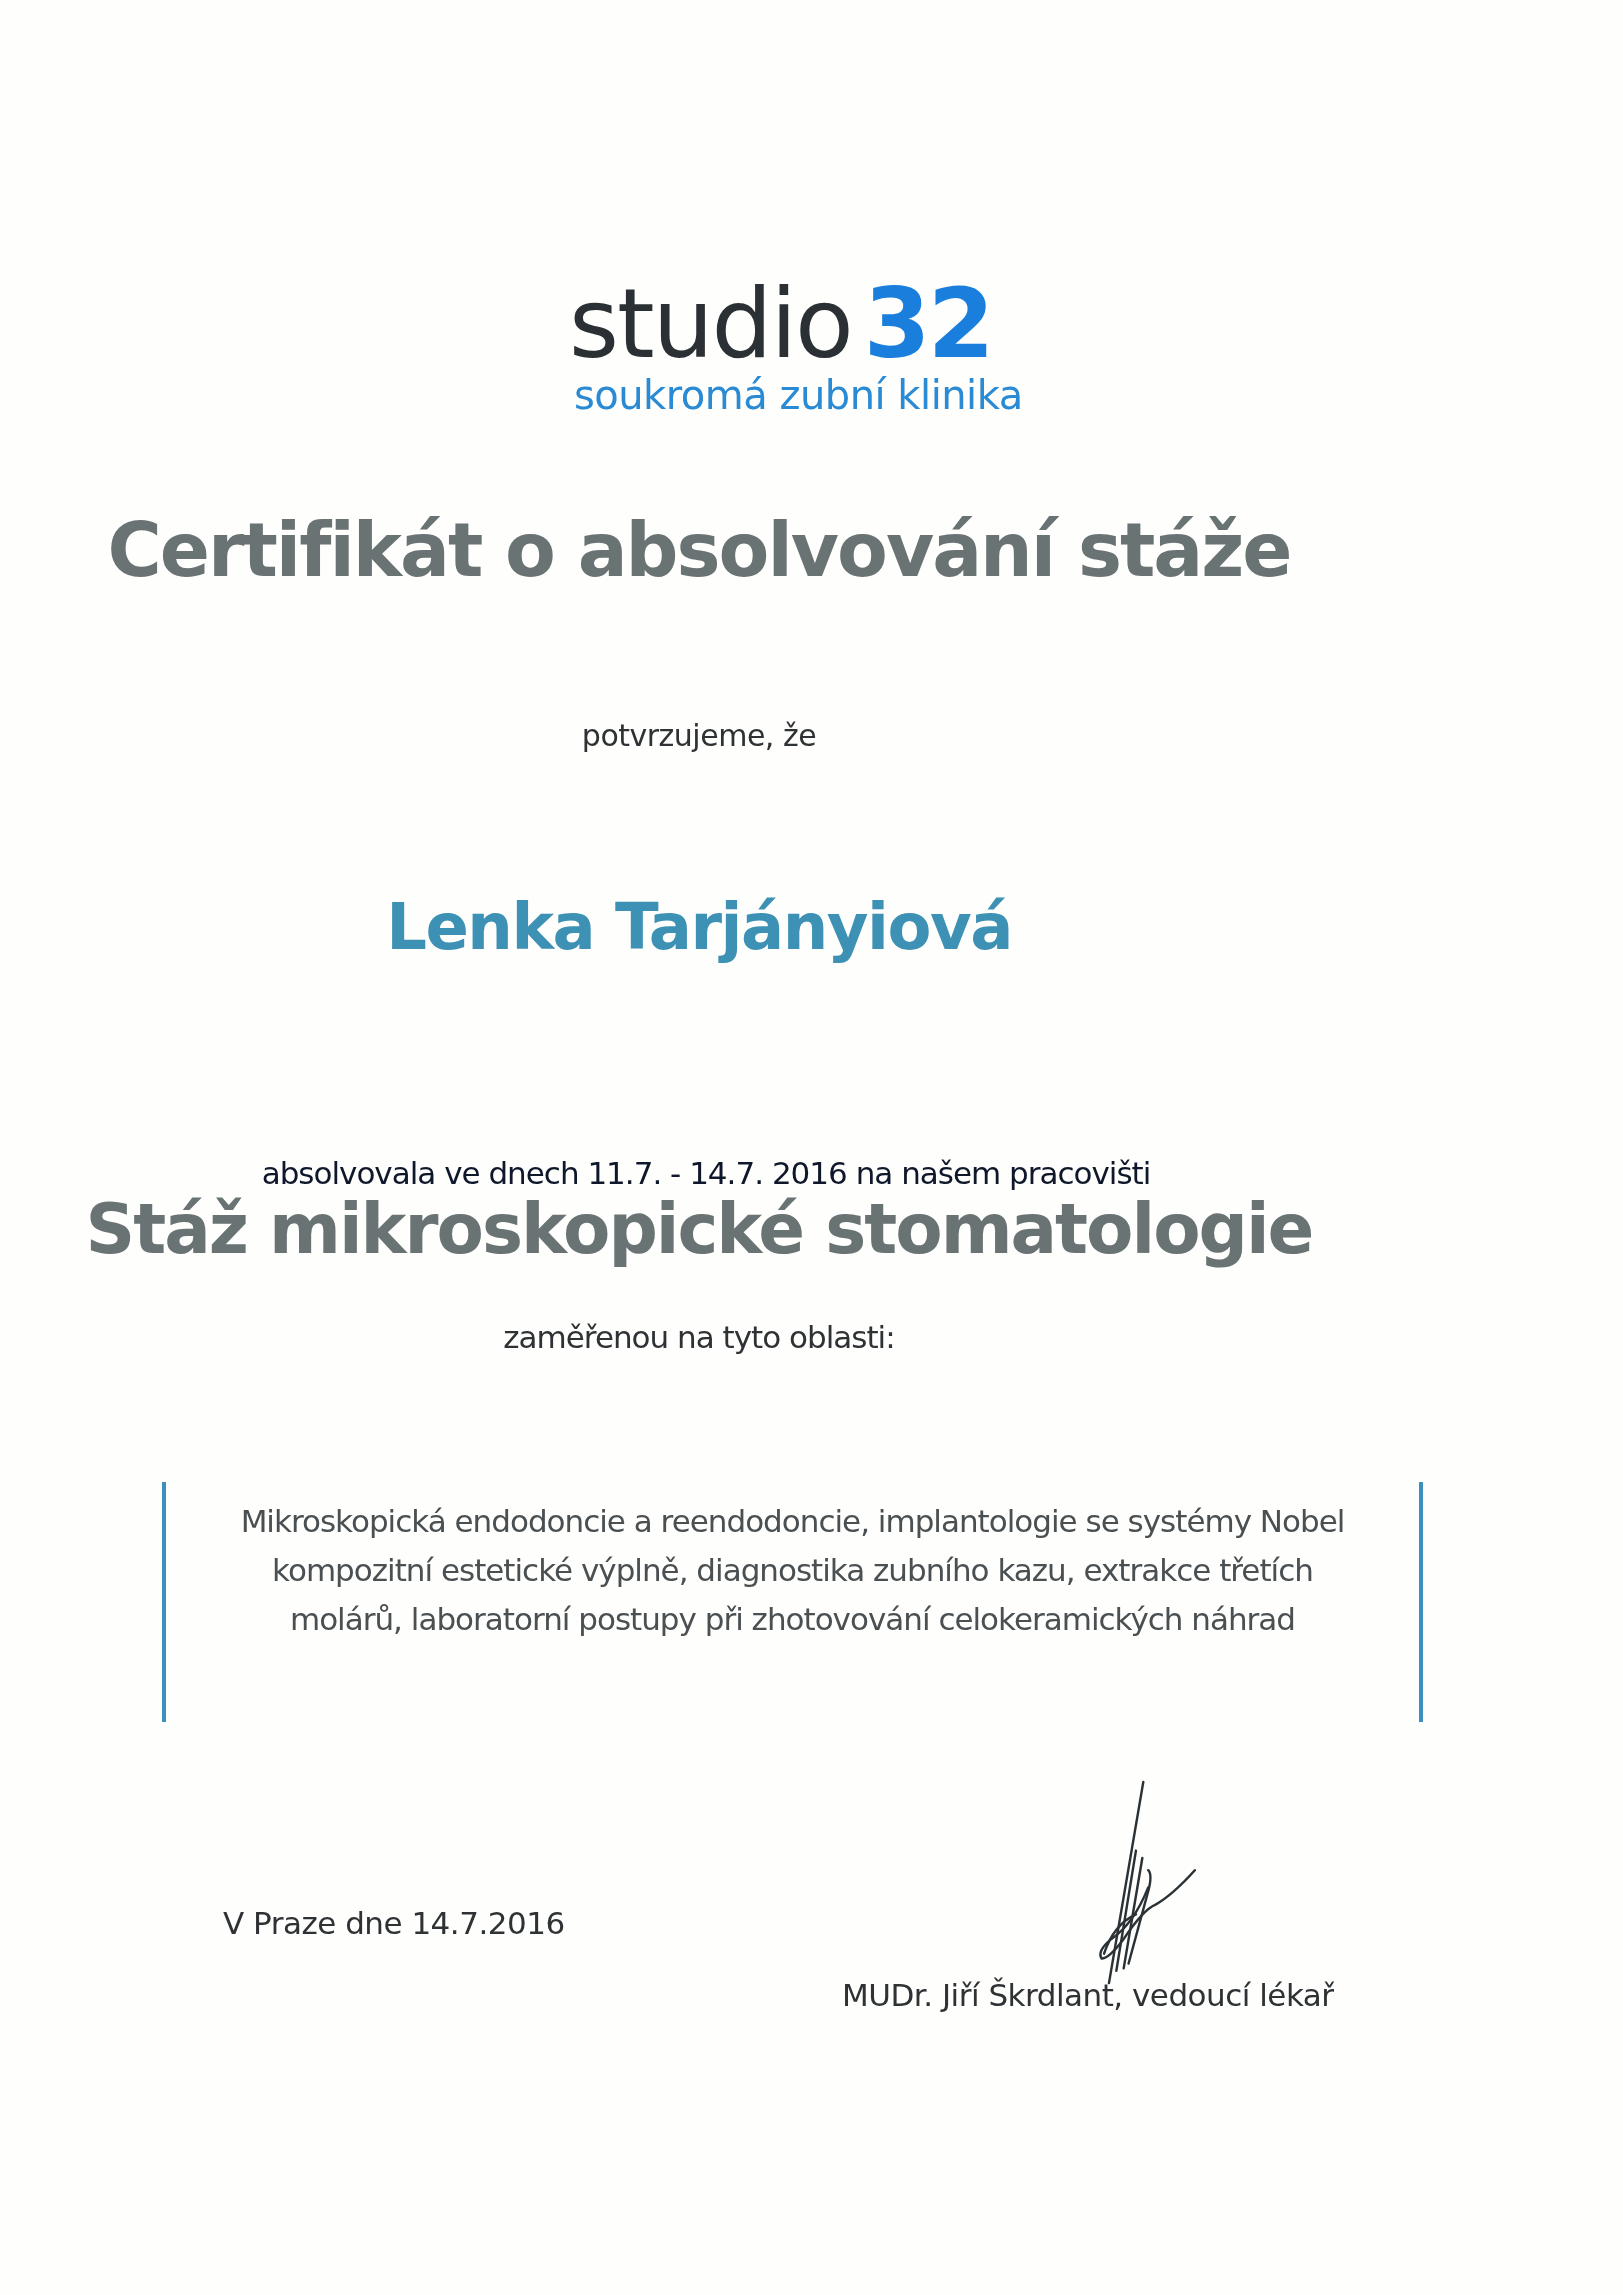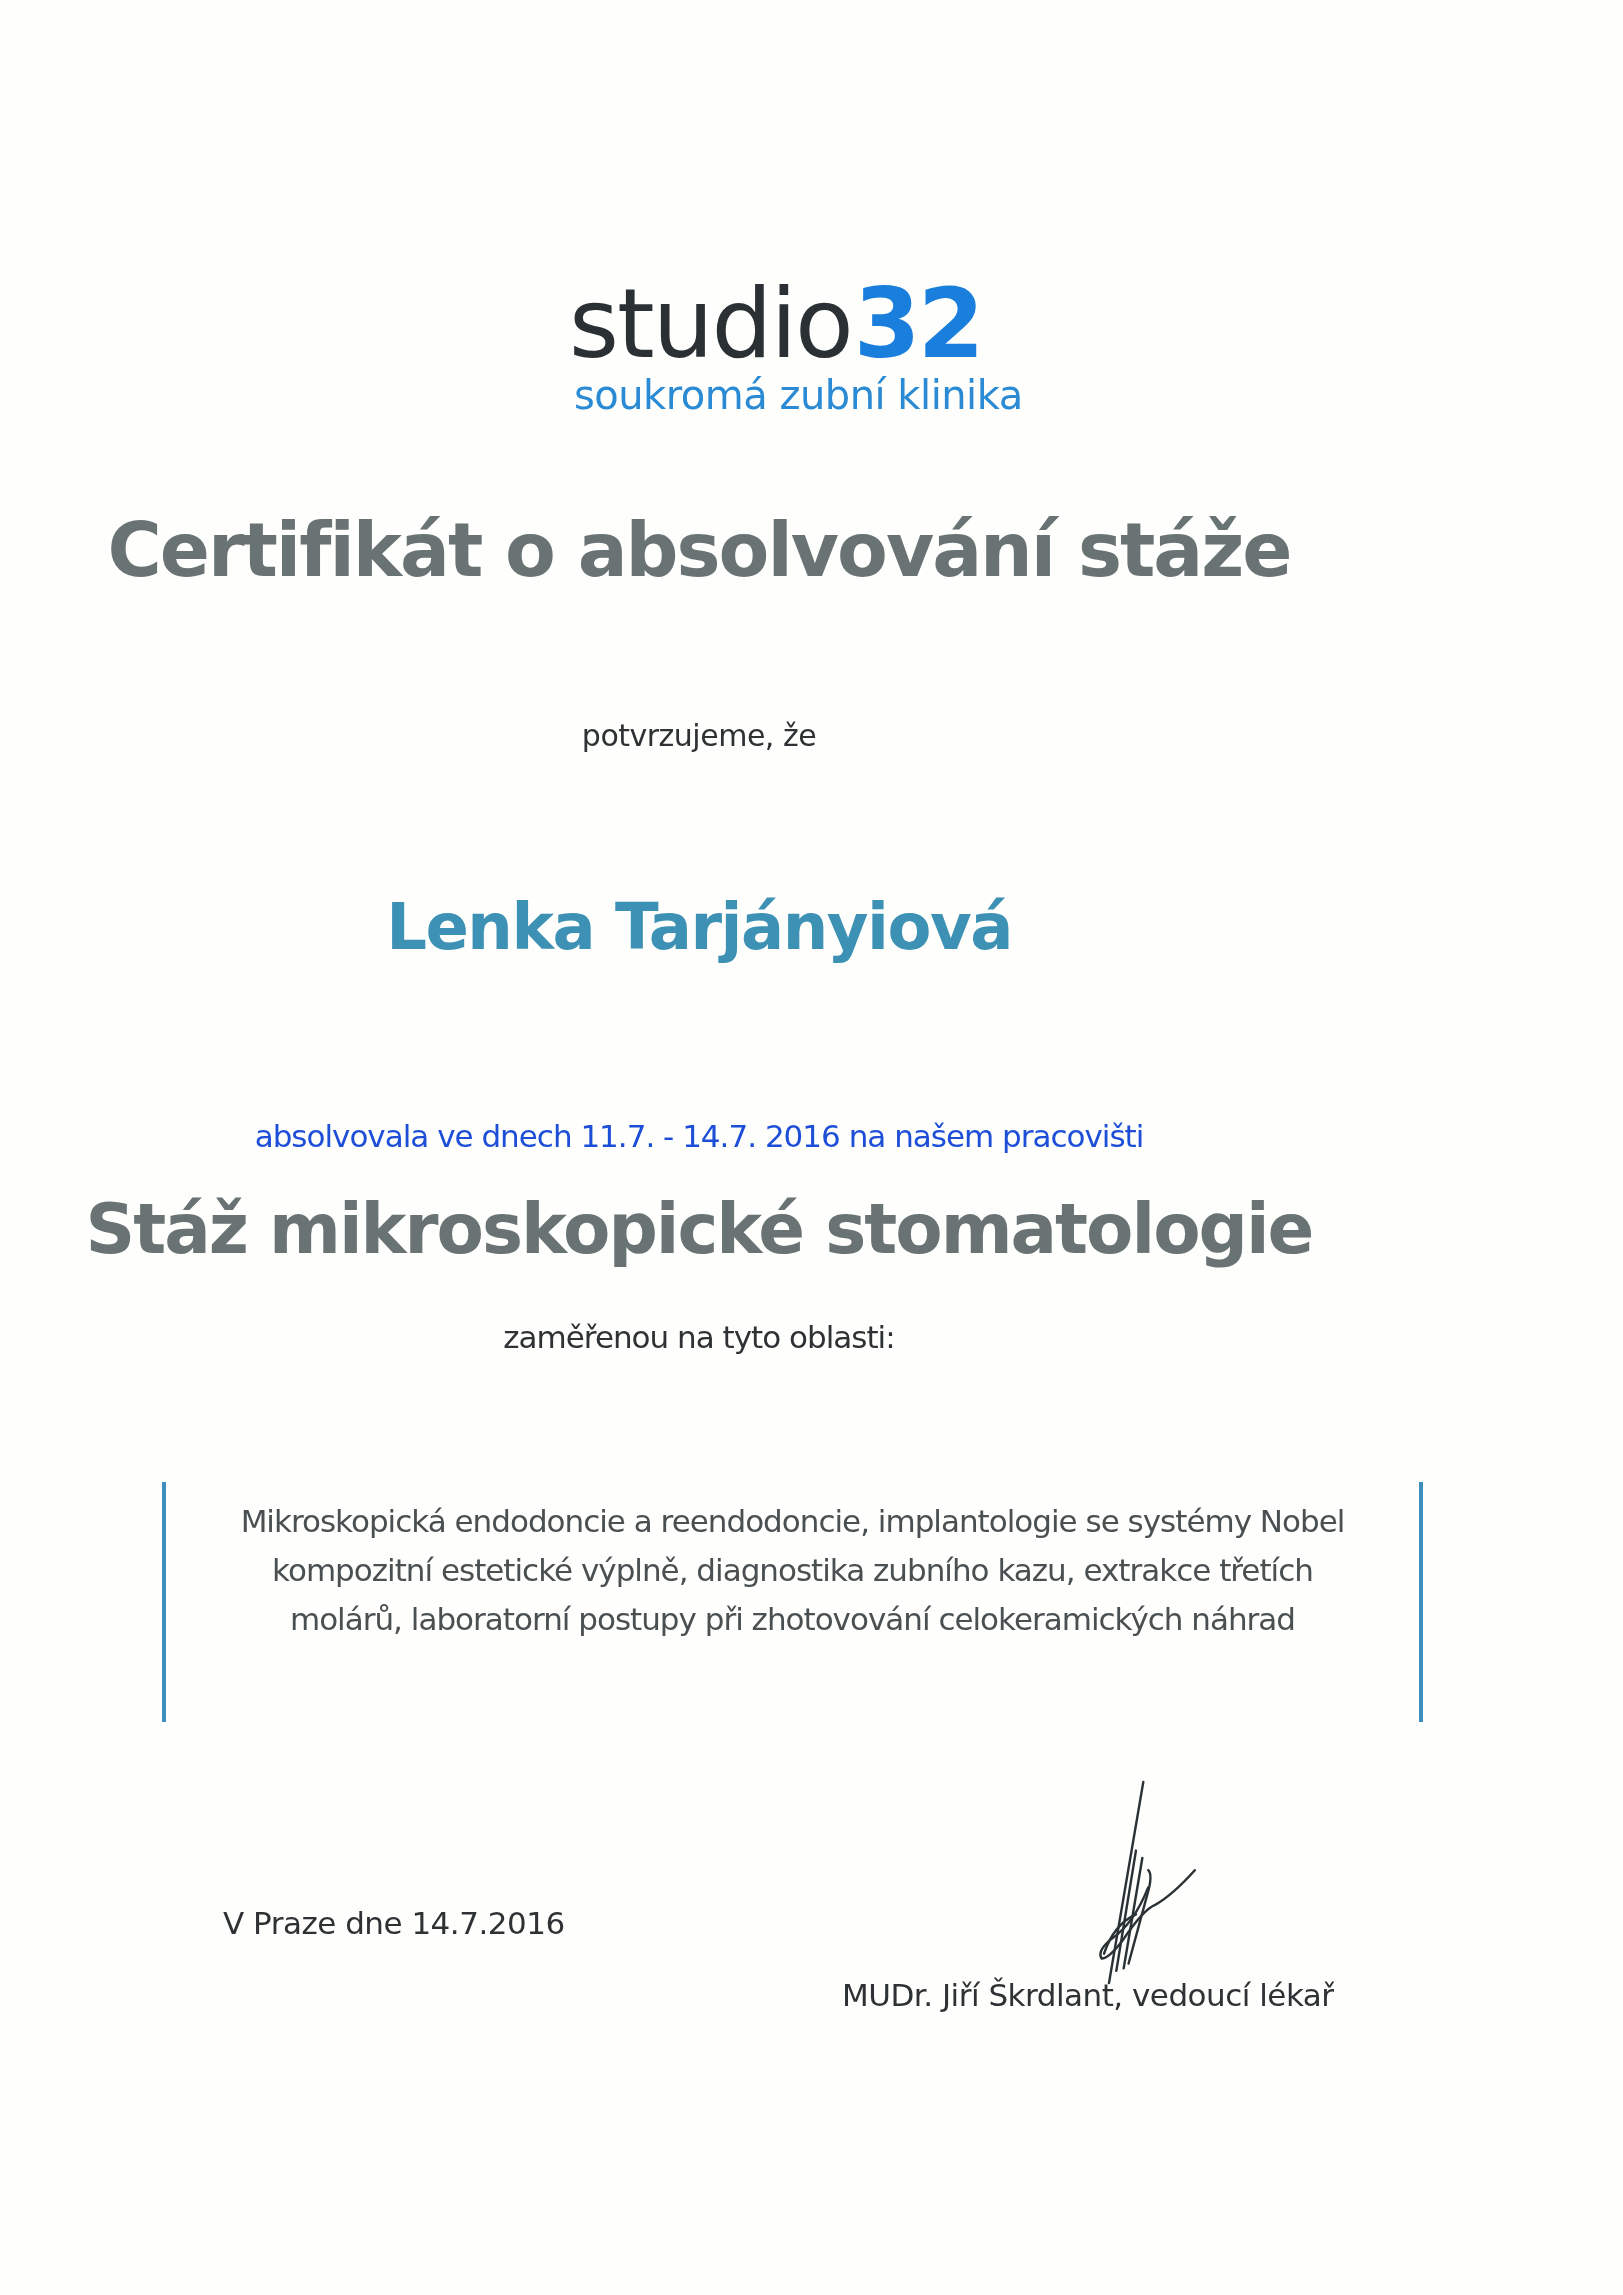--- a/index.html
+++ b/index.html
@@ -15,21 +15,21 @@
 
   
   #logo { top: 275px; left: 569px; width: 452px; height: 147px; }
   #logo-word {
     position: absolute; top: 0; left: 0;
     font-family: "DejaVu Sans", sans-serif;
     font-size: 96px; line-height: 98px; letter-spacing: -2px;
     color: #2b3034; font-weight: normal;
     white-space: nowrap;
   }
-  #logo-word .num { color: #1a7fdc; font-weight: bold; letter-spacing: -2.9px; margin-left: 2px; }
+  #logo-word .num { color: #1a7fdc; font-weight: bold; letter-spacing: -2.9px; margin-left: 12px; }
   #logo-tagline {
     position: absolute; top: 101px; left: 4.9px;
     font-family: "DejaVu Sans", sans-serif;
     font-size: 40px; line-height: 39px; letter-spacing: -0.5px;
     color: #2a8ad4; white-space: nowrap;
   }
 
   #title {
     top: 506px;
     font-family: "DejaVu Sans", sans-serif; font-weight: bold;
@@ -41,23 +41,24 @@
     font-size: 30px; line-height: 44px; letter-spacing: -0.5px;
     color: #2e3234;
   }
   #name {
     top: 888px;
     font-family: "DejaVu Sans", sans-serif; font-weight: bold;
     font-size: 64px; line-height: 79px; letter-spacing: -1.5px;
     color: #3c91b4;
   }
   #completed {
-    top: 1114px;
+    top: 1151px;
     font-size: 31px; line-height: 44px; letter-spacing: -1px;
-    color: #1d4ed8;
+    color: #0f172a;
+    padding-left: 7px;
   }
   #course-title {
     top: 1188px;
     font-family: "DejaVu Sans", sans-serif; font-weight: bold;
     font-size: 69px; line-height: 83px; letter-spacing: -2px;
     color: #6a7374;
   }
   #focused {
     top: 1315px;
     font-size: 31px; line-height: 44px; letter-spacing: -1px;

